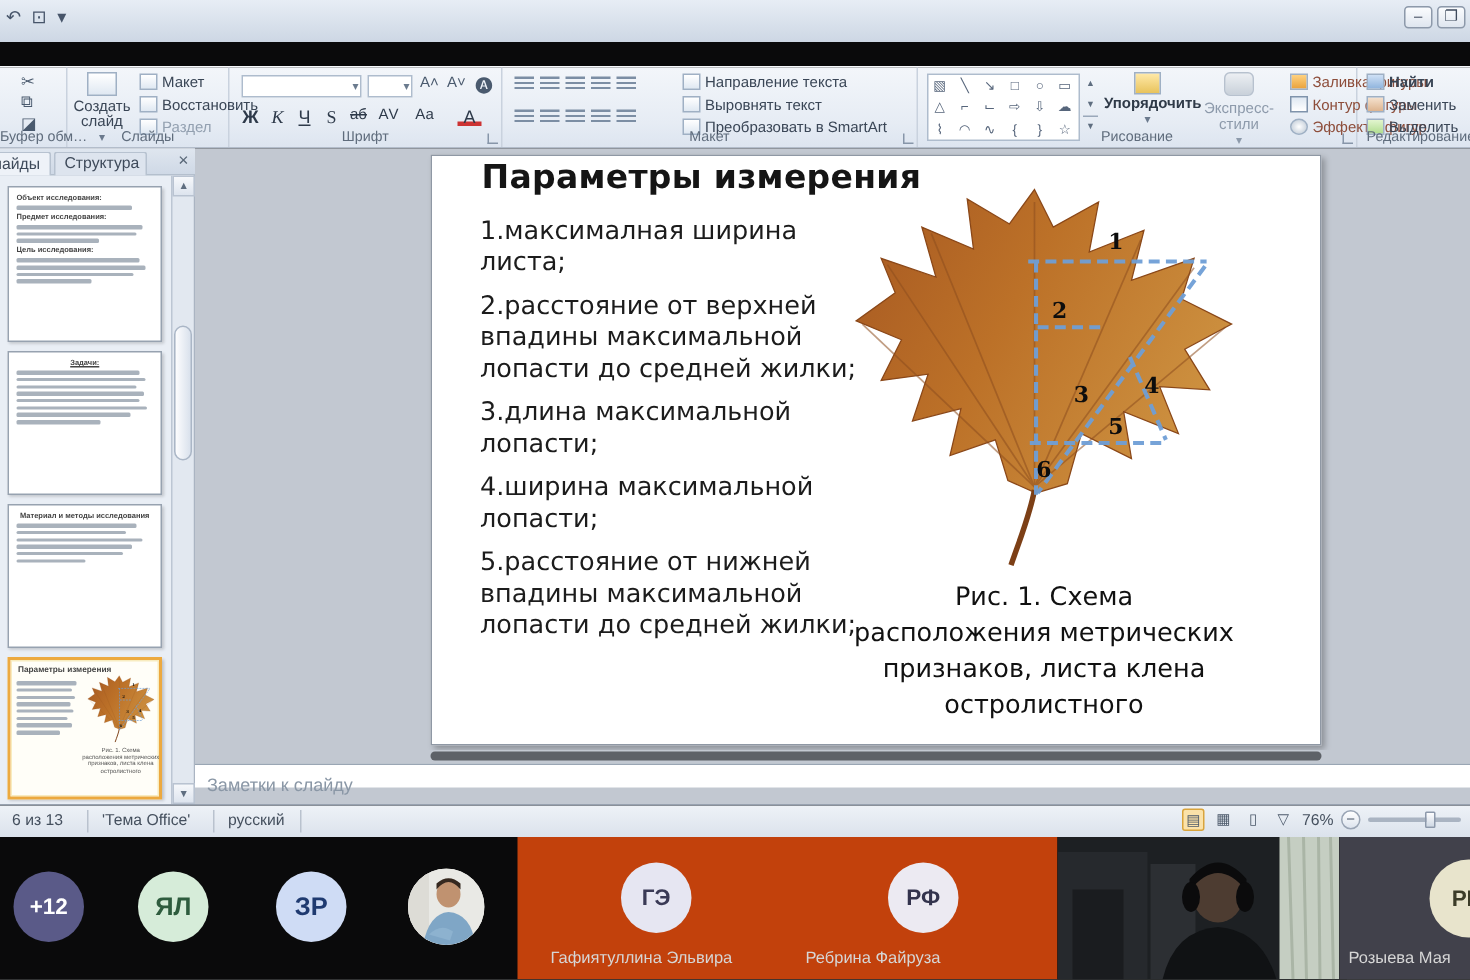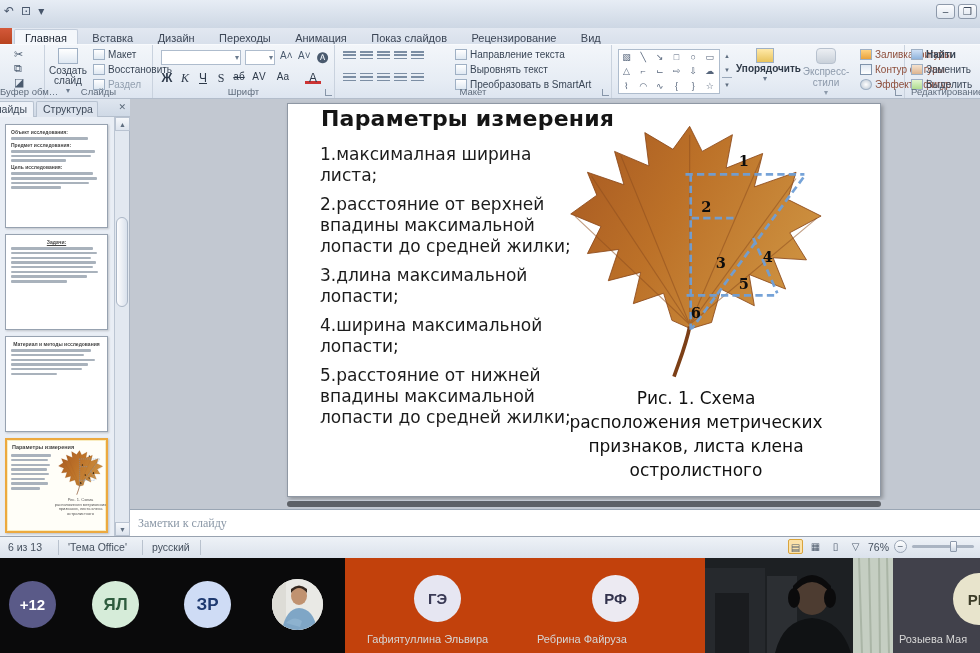--- a/index.html
+++ b/index.html
@@ -68,21 +68,21 @@
   #slide{position:absolute;left:157px;top:4px;width:594px;height:394px;background:#fff;border:1px solid #8f98a4;box-shadow:2px 2px 4px rgba(0,0,0,.28);}
   #slidetitle{position:absolute;left:33px;top:2px;font-family:"DejaVu Sans",sans-serif;font-size:22px;font-weight:bold;color:#151515;letter-spacing:.2px;}
   #slidelist{position:absolute;left:32px;top:40px;width:252px;font-family:"DejaVu Sans",sans-serif;font-size:17px;color:#1c1c1c;line-height:21px;}
   #slidelist p{margin:0 0 8px 0;}
   #leafwrap{position:absolute;left:272px;top:14px;width:276px;height:266px;}
   #caption{position:absolute;left:258px;top:282px;width:300px;text-align:center;font-family:"DejaVu Sans",sans-serif;font-size:17px;line-height:24px;color:#111;}
 
   
   #hstrip{position:absolute;left:130px;top:401px;width:850px;height:9px;background:#c2c8d1;}
   #hbar{position:absolute;left:157px;top:1px;width:594px;height:6px;background:#5d6167;border-radius:3px;}
-  #notes{position:absolute;left:130px;top:410px;width:850px;height:27px;background:#fff;border-top:1px solid #9aa6b4;font-family:Liberation Serif, serif;}
+  #notes{position:absolute;left:130px;top:410px;width:850px;height:16px;background:#fff;border-top:1px solid #9aa6b4;}
   #notes .ph{position:absolute;left:8px;top:6px;font-size:12px;color:#8a97a6;}
 
   
   #statusbar{position:absolute;left:0;top:536px;width:980px;height:22px;background:linear-gradient(#eef2f7,#dbe2ec);border-top:1px solid #98a2b0;font-size:10.5px;color:#45505e;}
   #statusbar .sect{position:absolute;top:4px;}
   .ssep{position:absolute;top:3px;width:1px;height:15px;background:#b9c2ce;}
   #sbright{position:absolute;right:6px;top:2px;display:flex;align-items:center;gap:5px;}
   .viewic{display:inline-block;width:15px;height:15px;font-size:10px;line-height:15px;text-align:center;color:#4d5a6b;}
   .viewic.sel{border:1px solid #d9a43c;background:#fbe2a9;border-radius:2px;}
   #zoomtrack{position:relative;width:62px;height:3px;background:#aab4c2;border-radius:2px;}
@@ -107,33 +107,20 @@
       <span>↶</span>
       <span>⊡</span>
       <span>▾</span>
     </div>
     <div id="wincontrols">
       <span>–</span>
       <span>❐</span>
     </div>
   </div>
 
-  <div id="tabrow">
-    <div id="filetab"></div>
-    <div id="tabs">
-      <span class="rtab active">Главная</span>
-      <span class="rtab">Вставка</span>
-      <span class="rtab">Дизайн</span>
-      <span class="rtab">Переходы</span>
-      <span class="rtab">Анимация</span>
-      <span class="rtab">Показ слайдов</span>
-      <span class="rtab">Рецензирование</span>
-      <span class="rtab">Вид</span>
-    </div>
-  </div>
 
   <div id="ribbon">
 
     <div class="rgroup" style="left:0;width:45px;">
       <span class="icbtn" style="left:14px;top:3px;">✂</span>
       <span class="icbtn" style="left:14px;top:17px;">⧉</span>
       <span class="icbtn" style="left:14px;top:31px;">◪</span>
       <div class="glabel" style="text-align:right;padding-right:8px;">Буфер обм…</div>
     </div>
 
@@ -219,20 +206,21 @@
         <div style="font-size:8px;color:#6b7a8d;">▾</div>
       </div>
       <div class="bigbtn" style="left:184px;top:3px;width:60px;color:#8d9aab;">
         <span style="display:inline-block;width:20px;height:16px;border-radius:4px;background:linear-gradient(#eceff3,#c9d1da);border:1px solid #b7c1ce;"></span>
         <div>Экспресс-стили</div>
         <div style="font-size:8px;">▾</div>
       </div>
       <div class="lblbtn" style="left:248px;top:4px;color:#8d4d3a;"><span class="miniic" style="background:linear-gradient(#ffd27f,#e9a23c);"></span><span>Заливка фигуры</span></div>
       <div class="lblbtn" style="left:248px;top:19px;color:#8d4d3a;"><span class="miniic" style="background:linear-gradient(#dfe8f2,#fff);border-color:#7f93ab;"></span><span>Контур фигуры</span></div>
       <div class="lblbtn" style="left:248px;top:34px;color:#8d4d3a;"><span class="miniic" style="border-radius:50%;background:radial-gradient(#fff,#b9c5d2);"></span><span>Эффекты фигур</span></div>
+      <div class="glabel">Рисование</div>
       <div class="launch"></div>
     </div>
 
     <div class="rgroup" style="left:905px;width:75px;border-right:none;">
       <div class="lblbtn" style="left:6px;top:4px;font-weight:bold;"><span class="miniic" style="background:linear-gradient(#cfe0f5,#8fb4dd);"></span><span>Найти</span></div>
       <div class="lblbtn" style="left:6px;top:19px;"><span class="miniic" style="background:linear-gradient(#f5e2cf,#ddb48f);"></span><span>Заменить</span></div>
       <div class="lblbtn" style="left:6px;top:34px;"><span class="miniic" style="background:linear-gradient(#e2f5cf,#b0dd8f);"></span><span>Выделить</span></div>
       <div class="glabel" style="text-align:left;padding-left:6px;">Редактирование</div>
     </div>
   </div>

